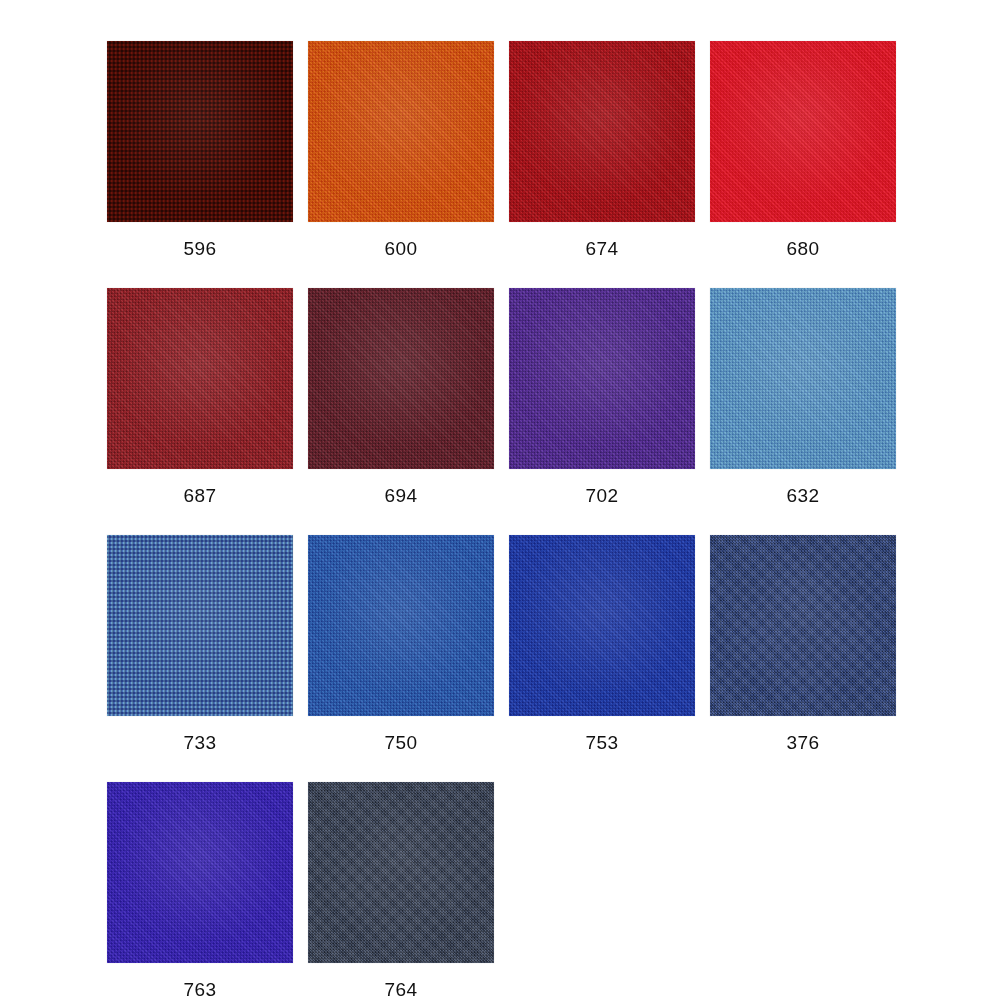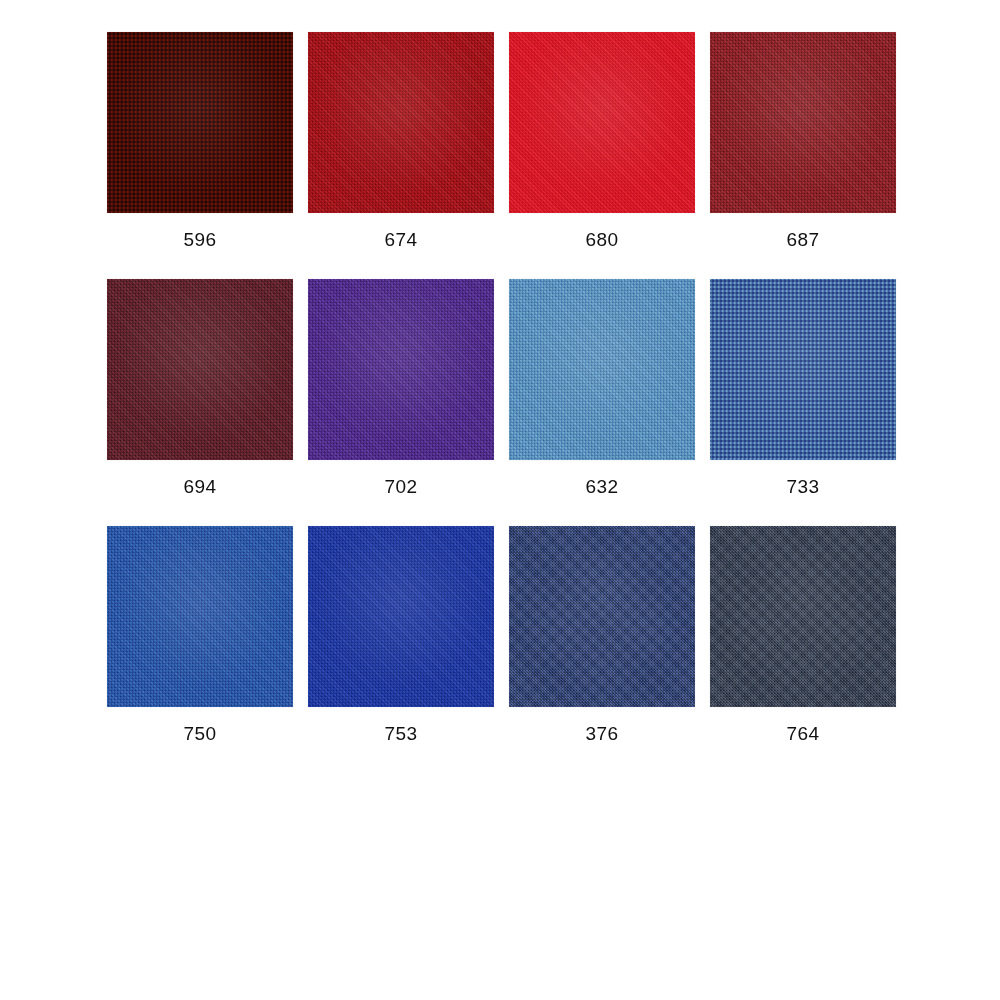--- a/index.html
+++ b/index.html
@@ -20,21 +20,21 @@
     position: relative;
     width: 1000px;
     height: 1000px;
     background: #ffffff;
     box-sizing: border-box;
   }
 
   .swatch-grid {
     position: absolute;
     left: 107px;
-    top: 32px;
+    top: 41px;
     width: 787px;
     display: grid;
     grid-template-columns: repeat(4, 186px);
     grid-column-gap: 15px;
     grid-row-gap: 30px;
   }
 
   .swatch-cell {
     width: 186px;
     display: flex;
@@ -150,20 +150,24 @@
 </head>
 <body>
 
 <div id="swatch-sheet">
   <div class="swatch-grid">
       <div class="swatch-cell">
         <div class="swatch-chip coarse" style="background-color: rgb(90, 16, 8);"></div>
         <div class="swatch-label">596</div>
       </div>
       <div class="swatch-cell">
+        <div class="swatch-chip" style="background-color: rgb(212, 82, 15);"></div>
+        <div class="swatch-label">600</div>
+      </div>
+      <div class="swatch-cell">
         <div class="swatch-chip" style="background-color: rgb(165, 17, 24);"></div>
         <div class="swatch-label">674</div>
       </div>
       <div class="swatch-cell">
         <div class="swatch-chip" style="background-color: rgb(224, 22, 38);"></div>
         <div class="swatch-label">680</div>
       </div>
       <div class="swatch-cell">
         <div class="swatch-chip" style="background-color: rgb(141, 32, 38);"></div>
         <div class="swatch-label">687</div>
@@ -190,17 +194,21 @@
       </div>
       <div class="swatch-cell">
         <div class="swatch-chip" style="background-color: rgb(31, 57, 165);"></div>
         <div class="swatch-label">753</div>
       </div>
       <div class="swatch-cell">
         <div class="swatch-chip melange" style="background-color: rgb(43, 63, 119);"></div>
         <div class="swatch-label">376</div>
       </div>
       <div class="swatch-cell">
+        <div class="swatch-chip" style="background-color: rgb(55, 35, 176);"></div>
+        <div class="swatch-label">763</div>
+      </div>
+      <div class="swatch-cell">
         <div class="swatch-chip melange" style="background-color: rgb(51, 61, 82);"></div>
         <div class="swatch-label">764</div>
       </div>
     </div>
 </div>
 
 </body></html>

